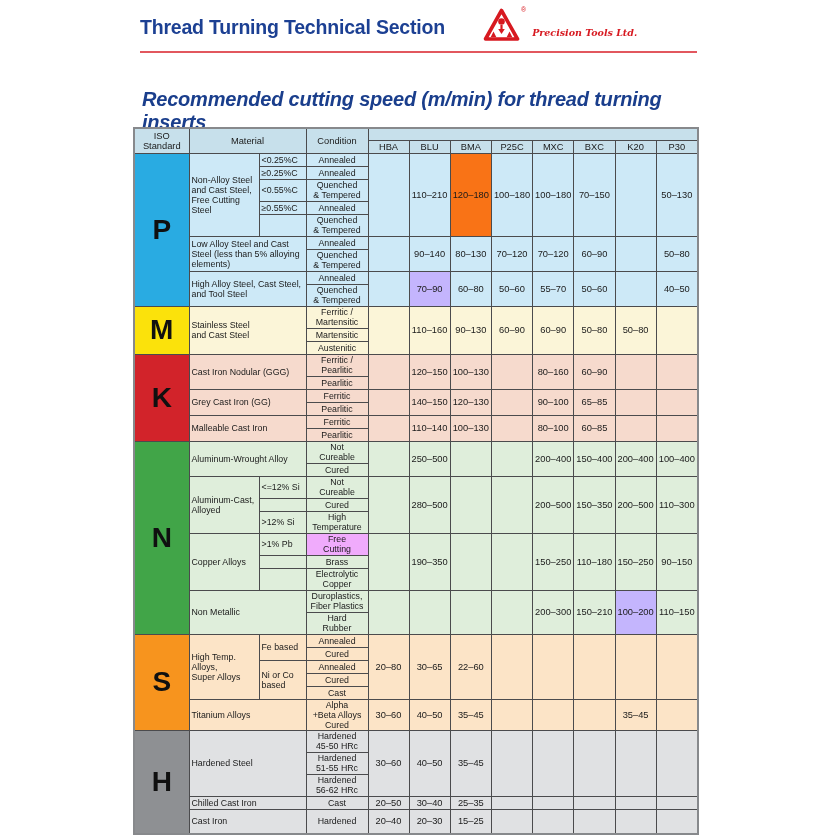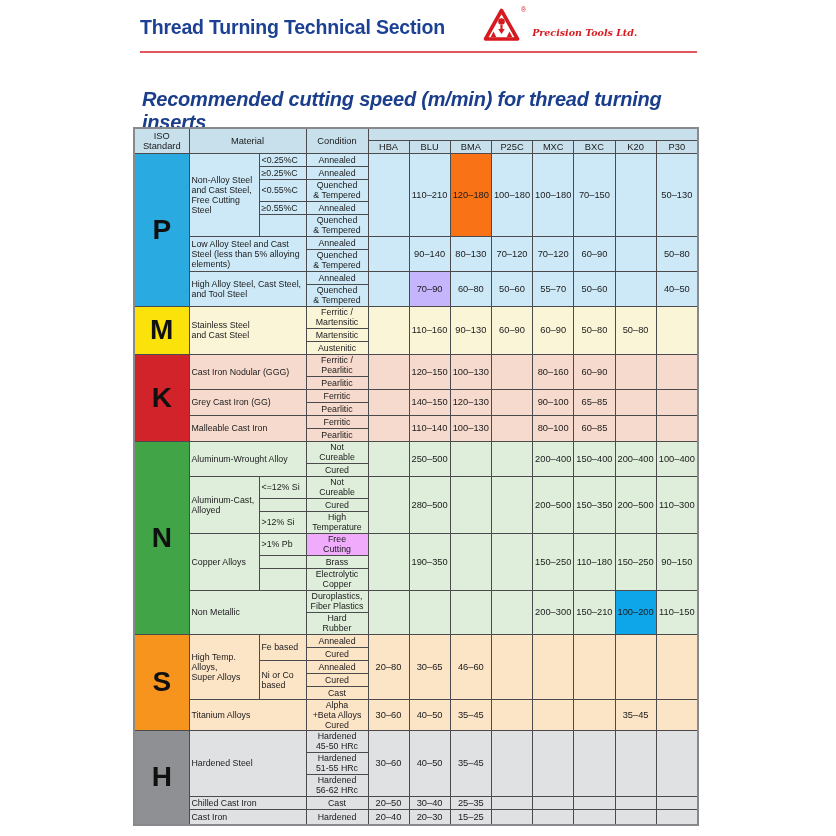--- a/index.html
+++ b/index.html
@@ -300,36 +300,36 @@
         <tr style="height: 22px;">
           <td class="mat" rowspan="2" colspan="2" style="background: rgb(223, 238, 219);">Non Metallic</td>
           <td class="cond" style="background: rgb(223, 238, 219);">Duroplastics,
 Fiber Plastics</td>
           <td class="val" rowspan="2" style="background: rgb(223, 238, 219);"></td>
           <td class="val" rowspan="2" style="background: rgb(223, 238, 219);"></td>
           <td class="val" rowspan="2" style="background: rgb(223, 238, 219);"></td>
           <td class="val" rowspan="2" style="background: rgb(223, 238, 219);"></td>
           <td class="val" rowspan="2" style="background: rgb(223, 238, 219);">200–300</td>
           <td class="val" rowspan="2" style="background: rgb(223, 238, 219);">150–210</td>
-          <td class="val" rowspan="2" style="background: #0ea5e9;">100–200</td>
+          <td class="val" rowspan="2" style="background: #c4b5fd;">100–200</td>
           <td class="val" rowspan="2" style="background: rgb(223, 238, 219);">110–150</td>
         </tr>
         <tr style="height: 22px;">
           <td class="cond" style="background: rgb(223, 238, 219);">Hard
 Rubber</td>
         </tr>
         <tr style="height: 13px;">
           <td class="iso" rowspan="6" style="background: rgb(247, 148, 30);">S</td>
           <td class="mat" rowspan="5" style="background: rgb(252, 228, 199);">High Temp. Alloys,
 Super Alloys</td>
           <td class="sub" rowspan="2" style="background: rgb(252, 228, 199);">Fe based</td>
           <td class="cond" style="background: rgb(252, 228, 199);">Annealed</td>
           <td class="val" rowspan="5" style="background: rgb(252, 228, 199);">20–80</td>
           <td class="val" rowspan="5" style="background: rgb(252, 228, 199);">30–65</td>
-          <td class="val" rowspan="5" style="background: rgb(252, 228, 199);">46–60</td>
+          <td class="val" rowspan="5" style="background: rgb(252, 228, 199);">22–60</td>
           <td class="val" rowspan="5" style="background: rgb(252, 228, 199);"></td>
           <td class="val" rowspan="5" style="background: rgb(252, 228, 199);"></td>
           <td class="val" rowspan="5" style="background: rgb(252, 228, 199);"></td>
           <td class="val" rowspan="5" style="background: rgb(252, 228, 199);"></td>
           <td class="val" rowspan="5" style="background: rgb(252, 228, 199);"></td>
         </tr>
         <tr style="height: 13px;">
           <td class="cond" style="background: rgb(252, 228, 199);">Cured</td>
         </tr>
         <tr style="height: 13px;">
@@ -384,21 +384,21 @@
           <td class="cond" style="background: rgb(224, 225, 227);">Cast</td>
           <td class="val" rowspan="1" style="background: rgb(224, 225, 227);">20–50</td>
           <td class="val" rowspan="1" style="background: rgb(224, 225, 227);">30–40</td>
           <td class="val" rowspan="1" style="background: rgb(224, 225, 227);">25–35</td>
           <td class="val" rowspan="1" style="background: rgb(224, 225, 227);"></td>
           <td class="val" rowspan="1" style="background: rgb(224, 225, 227);"></td>
           <td class="val" rowspan="1" style="background: rgb(224, 225, 227);"></td>
           <td class="val" rowspan="1" style="background: rgb(224, 225, 227);"></td>
           <td class="val" rowspan="1" style="background: rgb(224, 225, 227);"></td>
         </tr>
-        <tr style="height: 16px;">
+        <tr style="height: 25px;">
           <td class="mat" rowspan="1" colspan="2" style="background: rgb(224, 225, 227);">Cast Iron</td>
           <td class="cond" style="background: rgb(224, 225, 227);">Hardened</td>
           <td class="val" rowspan="1" style="background: rgb(224, 225, 227);">20–40</td>
           <td class="val" rowspan="1" style="background: rgb(224, 225, 227);">20–30</td>
           <td class="val" rowspan="1" style="background: rgb(224, 225, 227);">15–25</td>
           <td class="val" rowspan="1" style="background: rgb(224, 225, 227);"></td>
           <td class="val" rowspan="1" style="background: rgb(224, 225, 227);"></td>
           <td class="val" rowspan="1" style="background: rgb(224, 225, 227);"></td>
           <td class="val" rowspan="1" style="background: rgb(224, 225, 227);"></td>
           <td class="val" rowspan="1" style="background: rgb(224, 225, 227);"></td>

